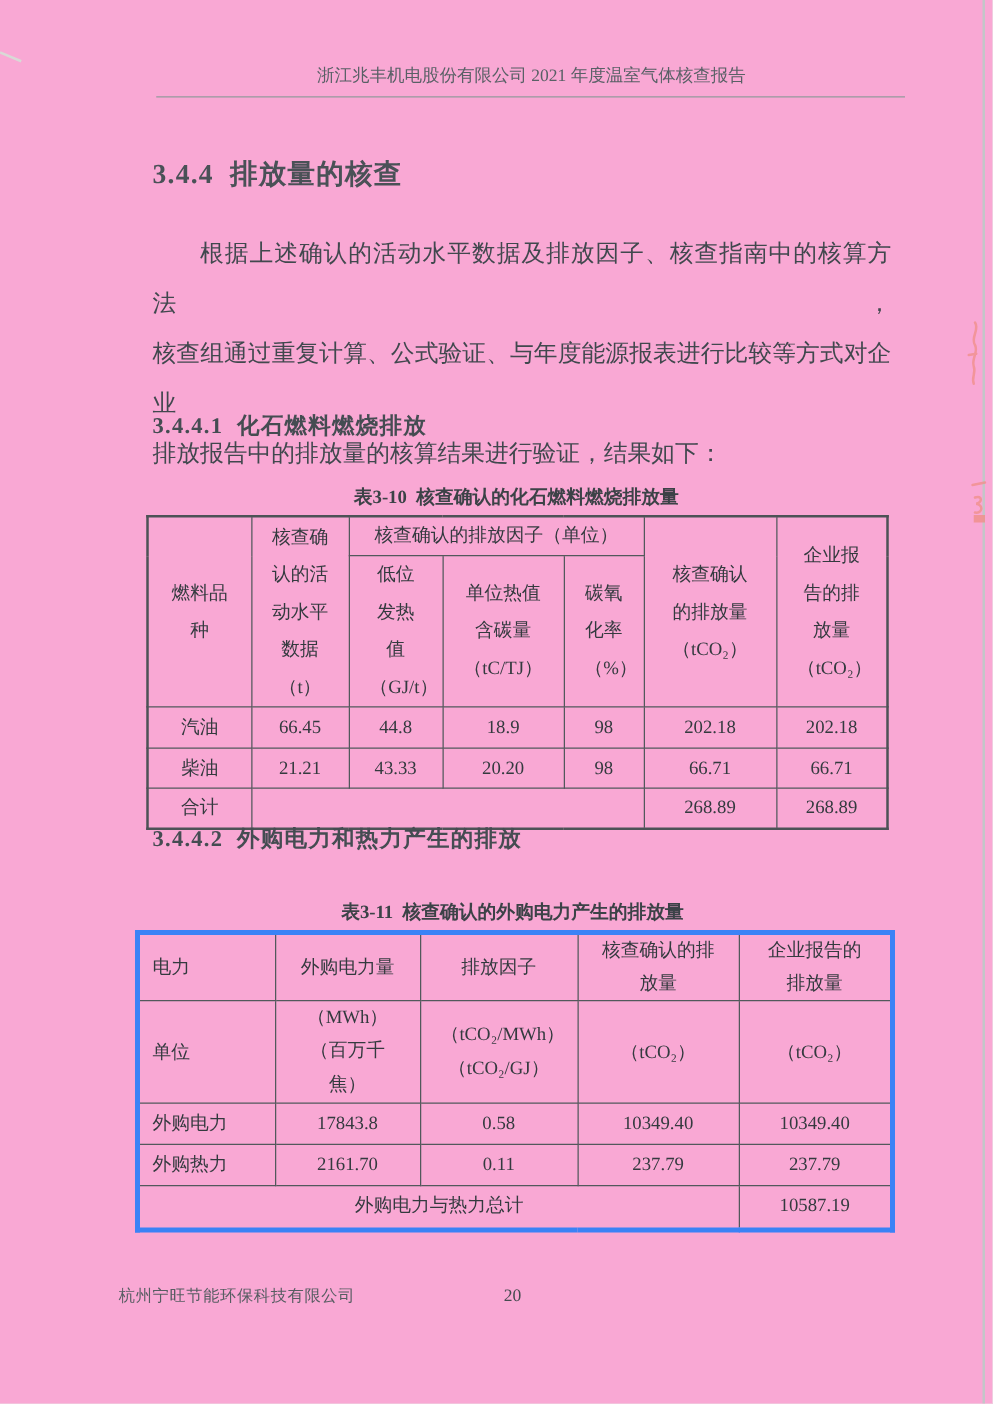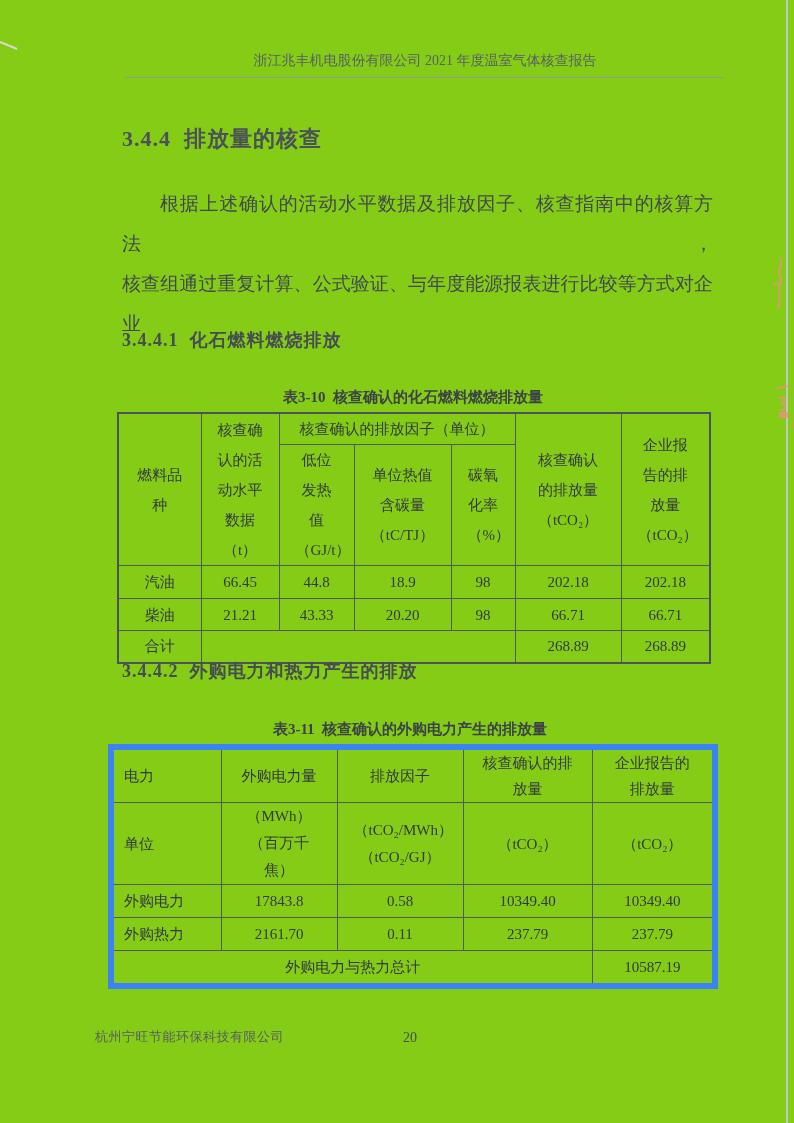--- a/index.html
+++ b/index.html
@@ -1,20 +1,20 @@
 <!DOCTYPE html>
 <html><head>
 <meta charset="utf-8">
 <style>
   html,body{margin:0;padding:0;background:#e9e9e9;}
   .page{
     position:relative;
     width:794px;height:1123px;
     margin:0 auto;
-    background:#84cc16;
+    background:#f9a8d4;
     overflow:hidden;
     font-family:"Liberation Serif","DejaVu Serif",serif;
     color:#3f464c;
   }
   .abs{position:absolute;}
   .doc-header{
     left:125px;top:52px;width:600px;
     text-align:center;font-size:14px;color:#596066;
     white-space:pre;
   }
@@ -41,21 +41,21 @@
   .para .indent{text-indent:2em;}
   .para .lastline{text-align:left;}
   .caption{
     text-align:center;font-size:15px;font-weight:700;color:#3c4247;
     white-space:pre;
   }
   .cap10{left:117px;top:388px;width:592px;}
   .cap11{left:108px;top:720px;width:604px;}
   table{border-collapse:collapse;table-layout:fixed;position:absolute;background:transparent;}
   .t10{left:117px;top:412px;width:592px;border:2px solid #4d5256;}
-  .t11{left:108px;top:744px;width:604px;border:6px solid #3b82f6;}
+  .t11{left:108px;top:744px;width:604px;border:4px solid #3b82f6;}
   td{
     border:1px solid #53585c;
     text-align:center;vertical-align:middle;
     padding:0 16px;
     font-size:15px;color:#343a3f;
     overflow:hidden;
   }
   .t10 td{line-height:30px;}
   .t11 td{line-height:26px;}
   .t11 td.lbl{text-align:left;padding-left:10px;}
@@ -82,20 +82,21 @@
 <div class="page">
 
   <div class="abs doc-header">浙江兆丰机电股份有限公司 2021 年度温室气体核查报告</div>
   <div class="abs header-rule"></div>
 
   <div class="abs h2">3.4.4  排放量的核查</div>
 
   <div class="abs para">
     <div class="jline indent">根据上述确认的活动水平数据及排放因子、核查指南中的核算方法，</div>
     <div class="jline">核查组通过重复计算、公式验证、与年度能源报表进行比较等方式对企业</div>
+    <div class="lastline">排放报告中的排放量的核算结果进行验证，结果如下：</div>
   </div>
 
   <div class="abs h3 h3441">3.4.4.1  化石燃料燃烧排放</div>
 
   <div class="abs caption cap10">表3-10  核查确认的化石燃料燃烧排放量</div>
 
   <table class="t10">
     <colgroup>
       <col style="width:83px">
         <col style="width:78px">

